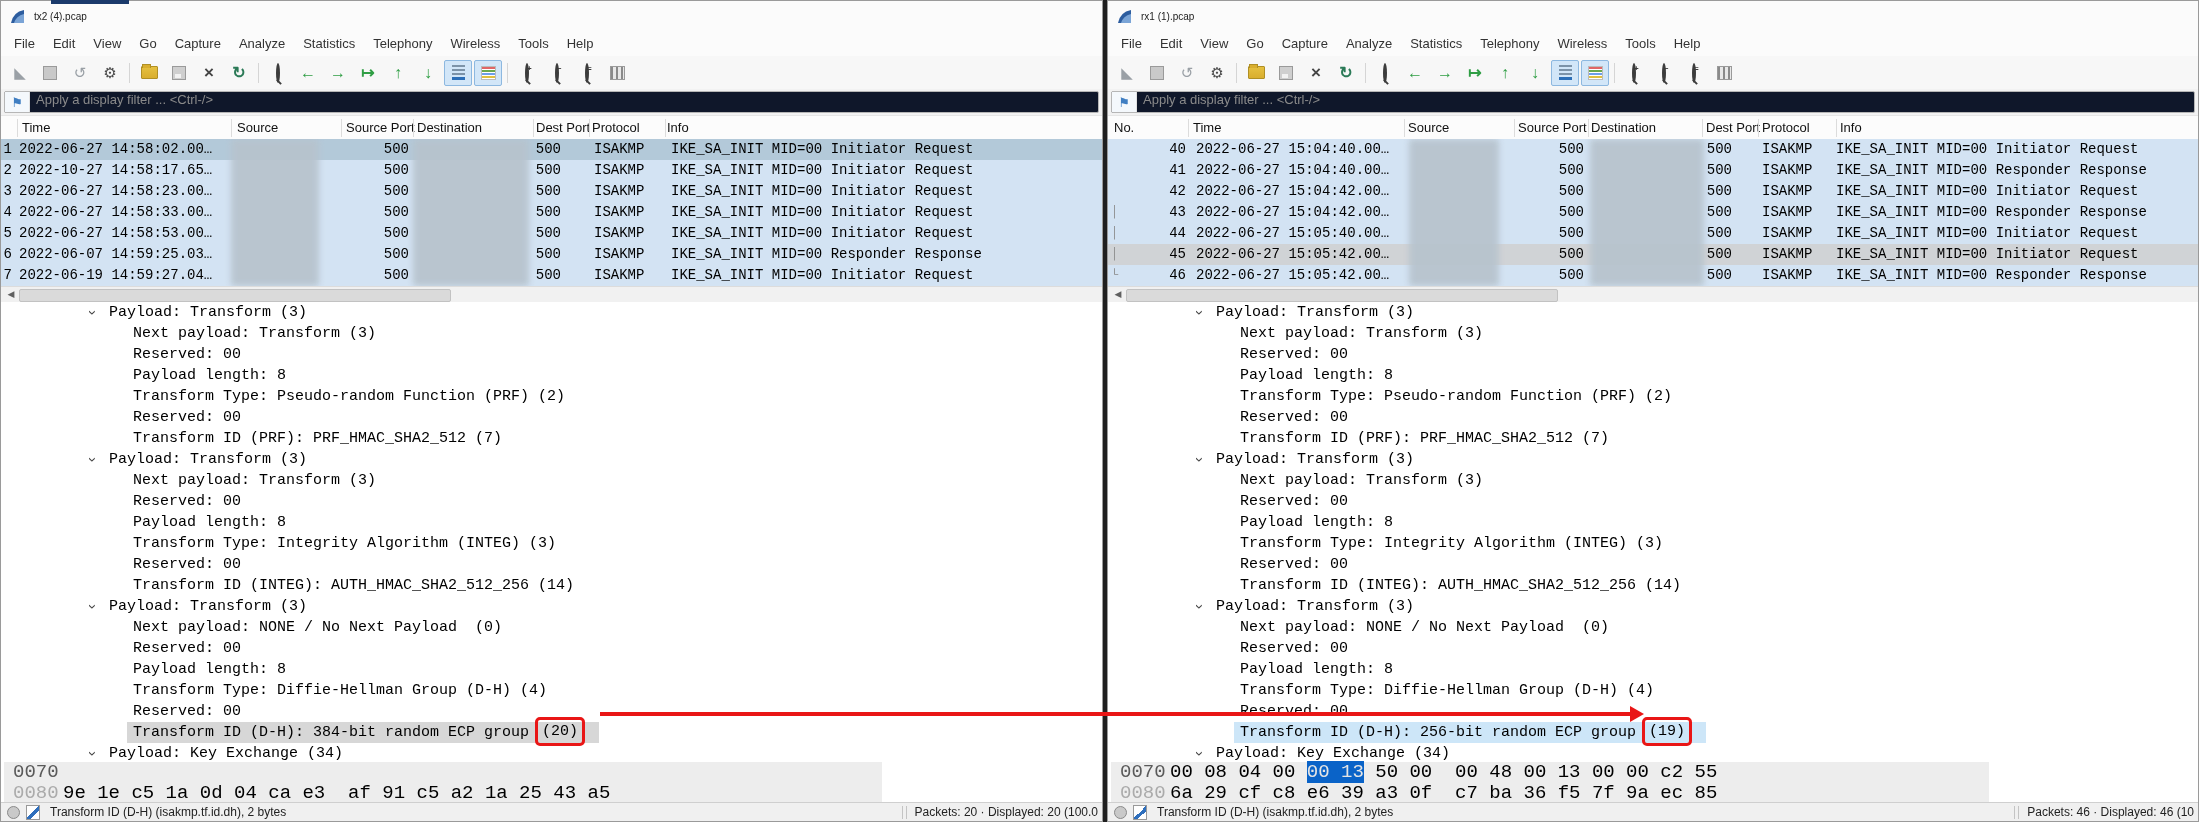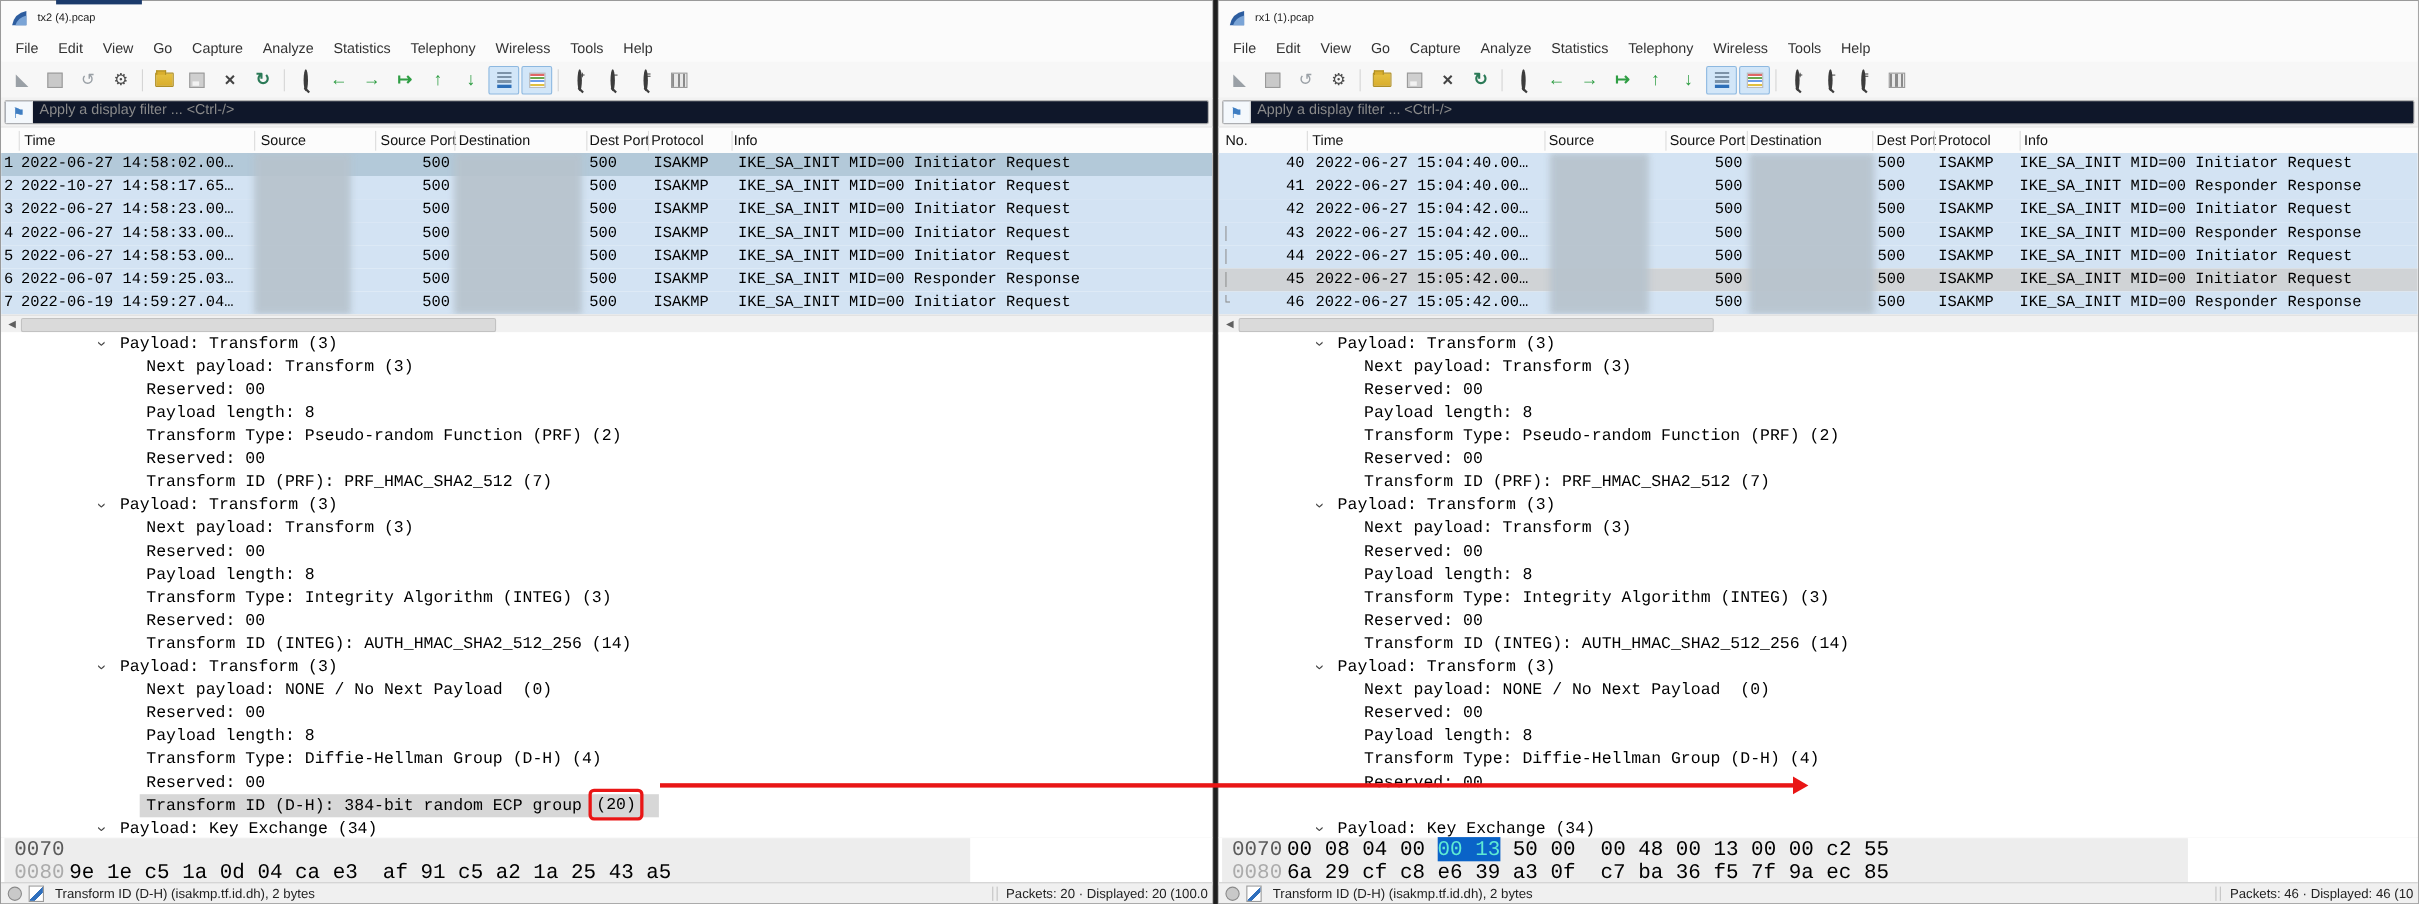--- a/index.html
+++ b/index.html
@@ -85,21 +85,21 @@
 
   
   .hexpane{position:absolute;left:0;right:0;top:760px;height:44px;background:#fff;overflow:hidden;
            font-family:"Liberation Mono","DejaVu Sans Mono",monospace;font-size:19px;}
   .hexband{position:absolute;left:3px;top:1px;width:878px;height:42px;background:#ededed;}
   .hexrow{position:absolute;left:0;right:0;height:21px;line-height:21px;white-space:pre;}
   .hoff1{position:absolute;left:12px;color:#5a5a5a;}
   .hoff2{position:absolute;left:12px;color:#ababab;}
   .hbytes{position:absolute;left:62px;color:#000;}
   .hseg{white-space:pre;}
-  .hseg.hl{background:var(--hex-hl);color:#5eead4;}
+  .hseg.hl{background:var(--hex-hl);color:#e5e5e5;}
 
   
   .statusbar{position:absolute;left:0;right:0;bottom:0;height:18px;background:#f0f0f0;border-top:1px solid #cfcfcf;display:flex;align-items:center;font-size:12px;color:#222;}
   .st-circle{width:11px;height:11px;border-radius:50%;background:#c9c9c9;border:1px solid #8a8a8a;margin:0 6px 0 6px;flex:0 0 auto;}
   .st-note{width:12px;height:13px;background:#fff;border:1px solid #999;margin-right:10px;flex:0 0 auto;
            background-image:linear-gradient(135deg,transparent 48%,#2f6fbd 48%,#2f6fbd 68%,transparent 68%);}
   .st-field{white-space:nowrap;}
   .st-spacer{flex:1;}
   .st-sep{width:3px;height:13px;border-left:1px solid #c4c4c4;border-right:1px solid #c4c4c4;margin-right:8px;flex:0 0 auto;}
   .st-packets{white-space:nowrap;padding-right:4px;text-align:center;}
@@ -606,20 +606,24 @@
       </div>
       <div class="dline" style="top: 357px;">
         <span class="dtext" style="left: 132px;">Payload length: 8</span>
       </div>
       <div class="dline" style="top: 378px;">
         <span class="dtext" style="left: 132px;">Transform Type: Diffie-Hellman Group (D-H) (4)</span>
       </div>
       <div class="dline" style="top: 399px;">
         <span class="dtext" style="left: 132px;">Reserved: 00</span>
       </div>
+      <div class="dline" style="top: 420px;">
+        <div class="dband right"></div>
+        <span class="dtext" style="left: 132px;">Transform ID (D-H): 256-bit random ECP group <span class="redbox">(19)</span></span>
+      </div>
       <div class="dline" style="top: 441px;">
         <span class="exp open">›</span>
         <span class="dtext" style="left: 108px;">Payload: Key Exchange (34)</span>
       </div>
     </div>
   <div class="hexpane">
       <div class="hexband"></div>
       <div class="hexrow" style="top: 1px;"><span class="hoff1">0070</span><span class="hbytes"><span class="hseg">00 08 04 00 </span><span class="hseg hl">00 13</span><span class="hseg"> 50 00</span><span class="hseg">  </span><span class="hseg">00 48 00 13 00 00 c2 55</span></span></div>
       <div class="hexrow" style="top: 22px;"><span class="hoff2">0080</span><span class="hbytes"><span class="hseg">6a 29 cf c8 e6 39 a3 0f</span><span class="hseg">  </span><span class="hseg">c7 ba 36 f5 7f 9a ec 85</span></span></div>
     </div>

